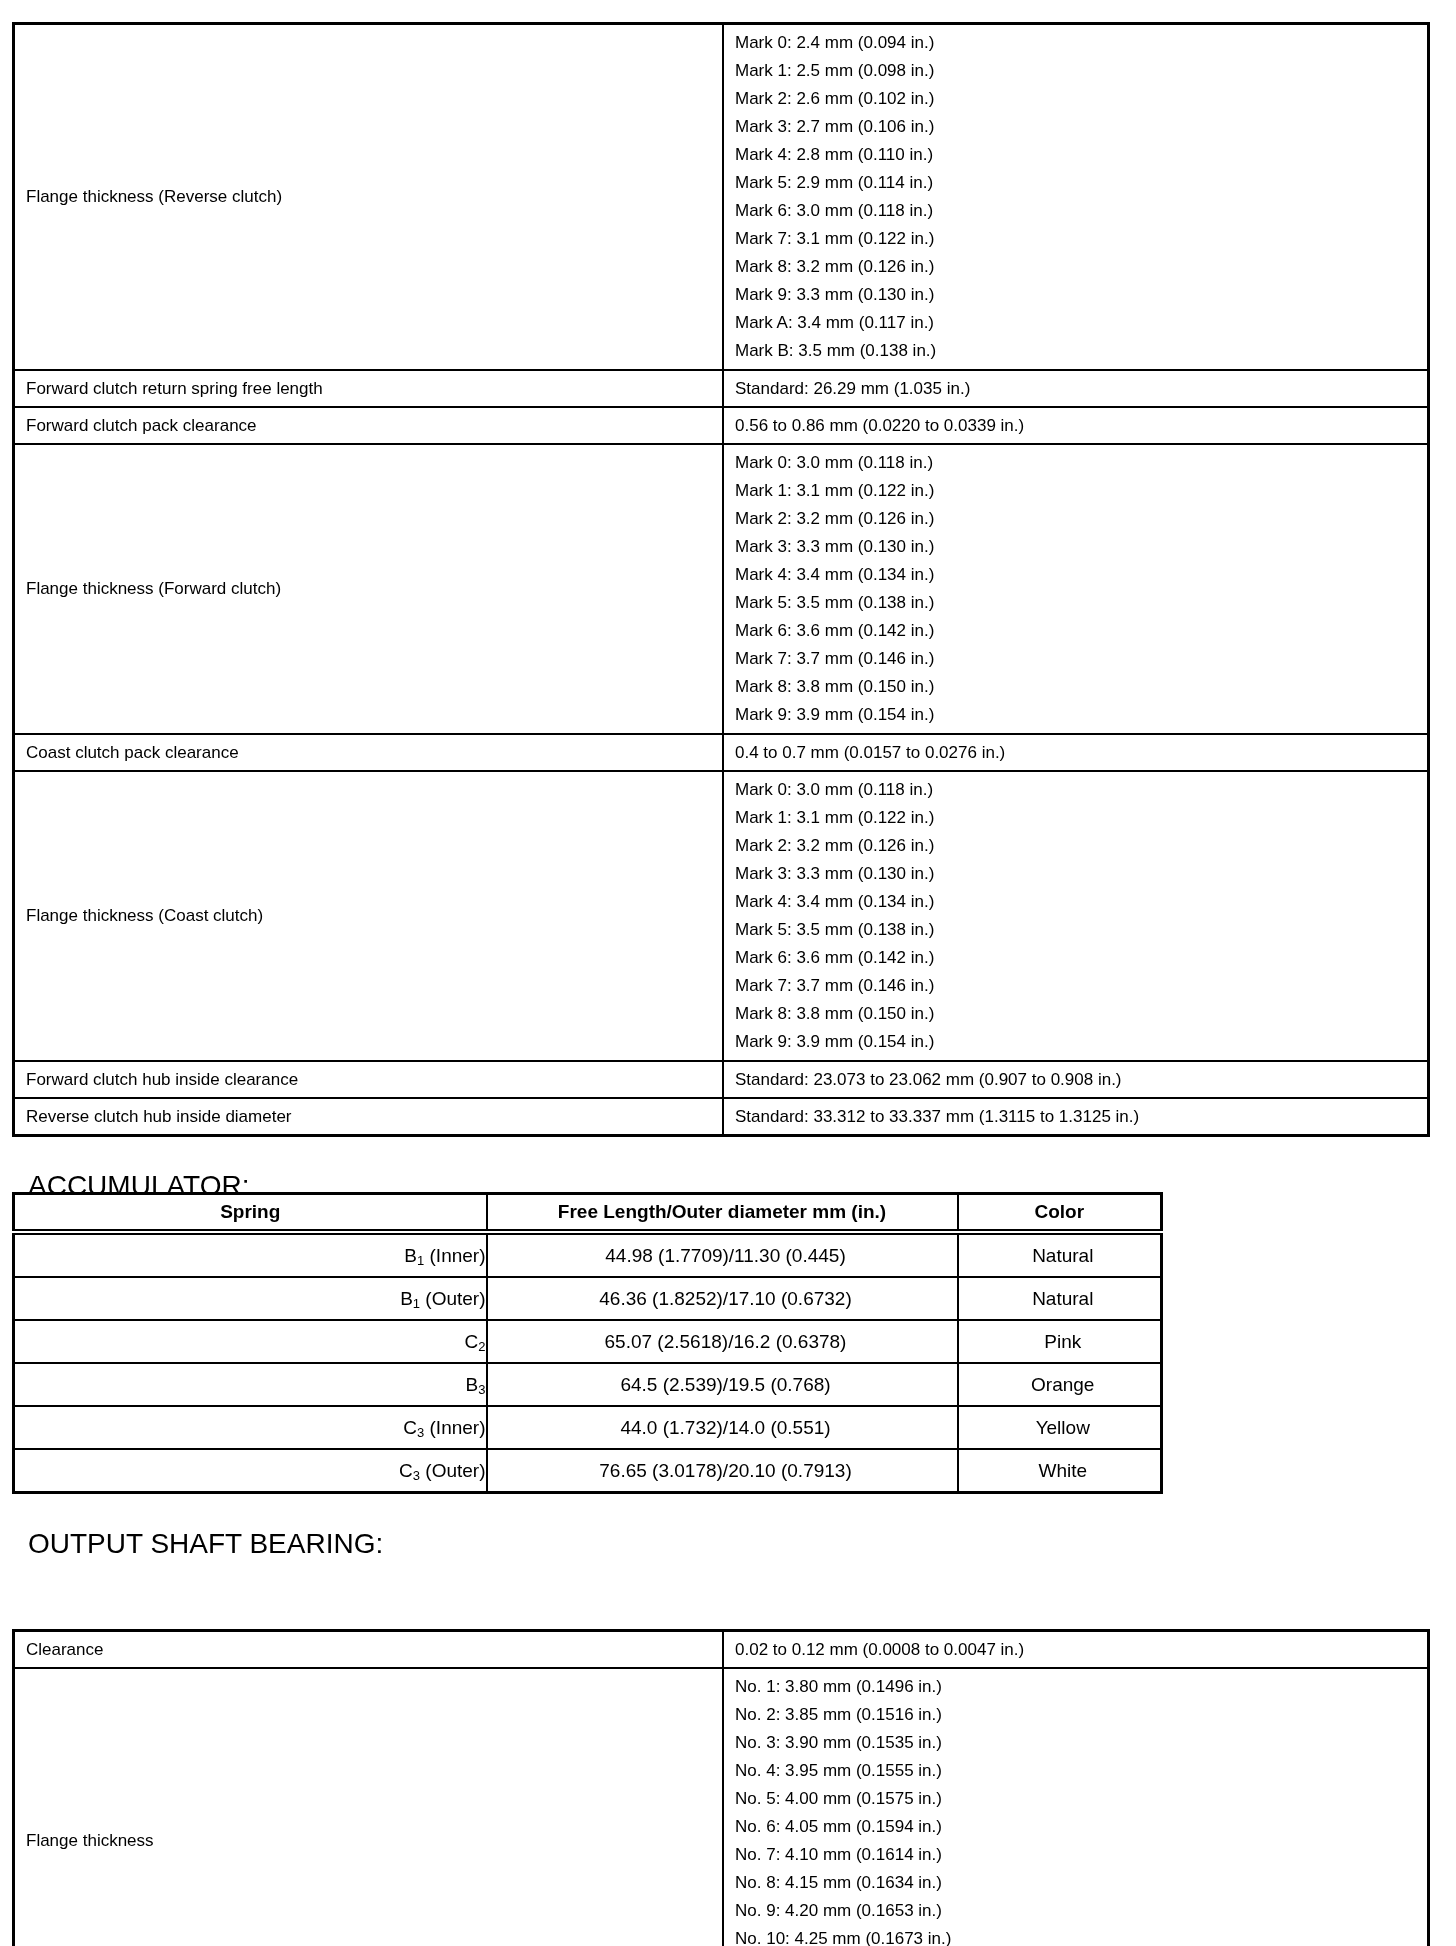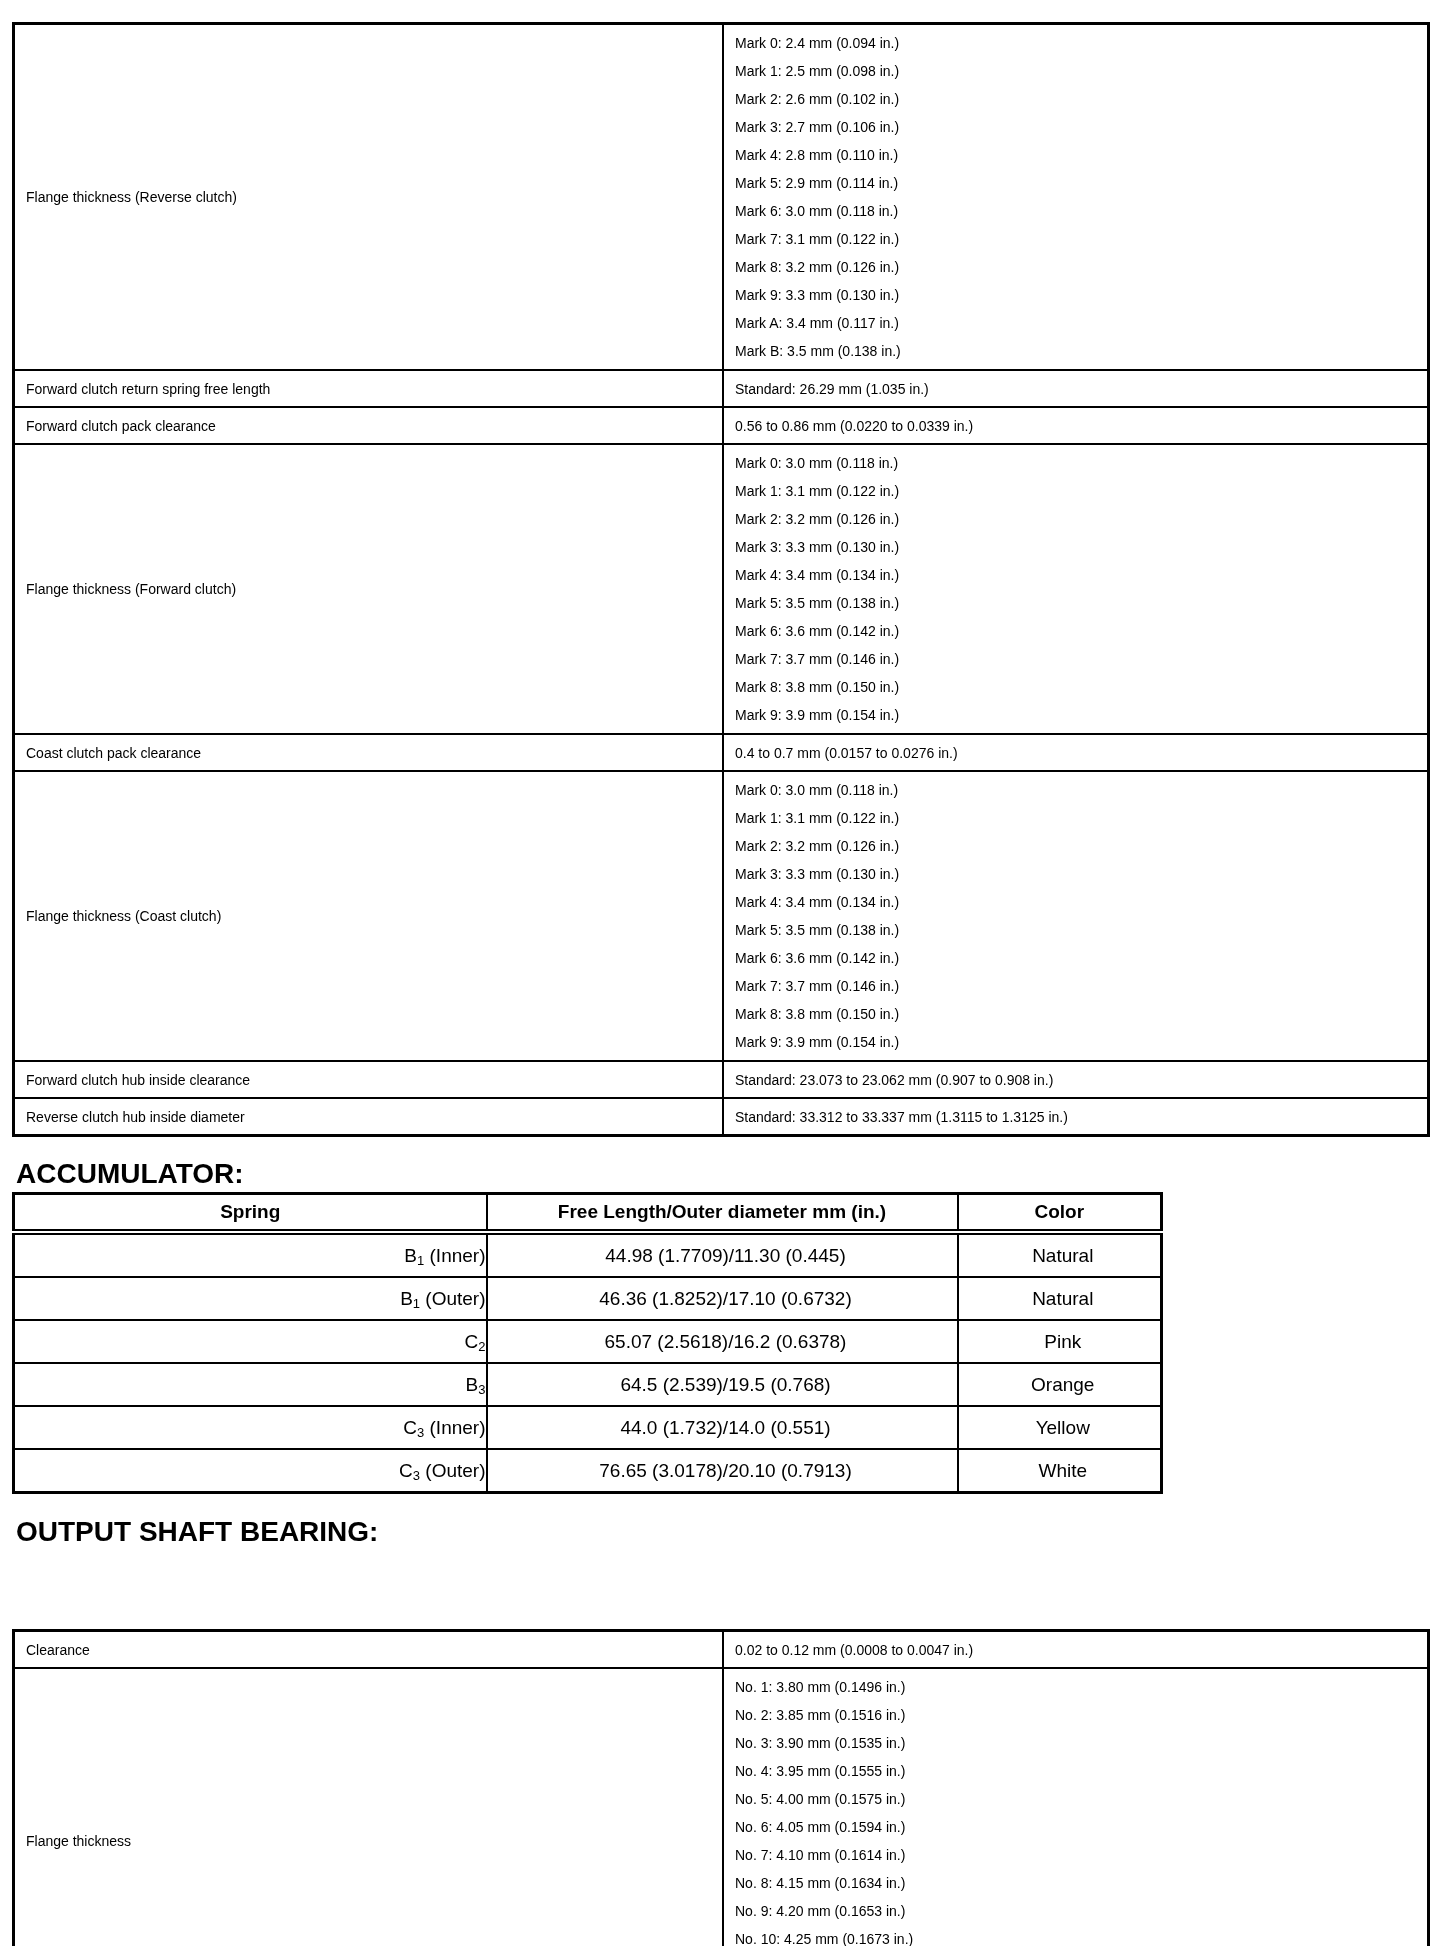--- a/index.html
+++ b/index.html
@@ -3,29 +3,29 @@
 <meta charset="utf-8">
 <style>
   html, body { margin: 0; padding: 0; background: #ffffff; }
   body {
     width: 1456px; height: 1946px; position: relative; overflow: hidden;
     font-family: "Liberation Sans", sans-serif; color: #000000;
   }
   table { border-collapse: collapse; table-layout: fixed; position: absolute; }
   td, th { border: 2px solid #000; padding: 0; vertical-align: middle; }
   .spec-table { left: 12px; width: 1418px; border: 3px solid #000; }
-  .spec-table td { font-size: 14px; line-height: 28px; }
+  .spec-table td { font-size: 17px; line-height: 28px; }
   .spec-table td.label { padding-left: 11px; width: 696px; }
   .spec-table td.value { padding-left: 11px; }
   .spec-table td.value.single { height: 35px; }
   .spec-table td.value.multi { padding-top: 4px; padding-bottom: 4px; }
   .value-line { display: block; white-space: nowrap; }
   .section-heading {
-    position: absolute; left: 12px; font-size: 28px; font-weight: bold;
-    line-height: 32px; margin: 4px; white-space: nowrap;
+    position: absolute; left: 12px; font-size: 28px; font-weight: normal;
+    line-height: 32px; margin: 16px; white-space: nowrap;
   }
   .acc-table { left: 12px; top: 1192px; width: 1151px; border: 3px solid #000; }
   .acc-table th {
     font-size: 19px; font-weight: bold; height: 34px; text-align: center;
     border-bottom: 6px double #000;
   }
   .acc-table td { font-size: 19px; height: 41px; }
   .acc-table td.c0 { padding-left: 11px; text-align: right; }
   .acc-table td.c1, .acc-table td.c2 { text-align: center; padding-left: 7px; }
   sub { font-size: 13px; vertical-align: -3px; line-height: 0; }

